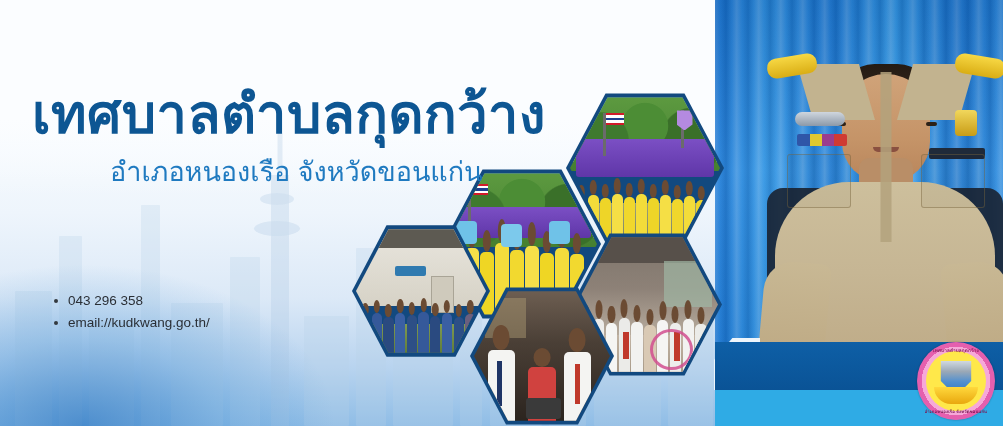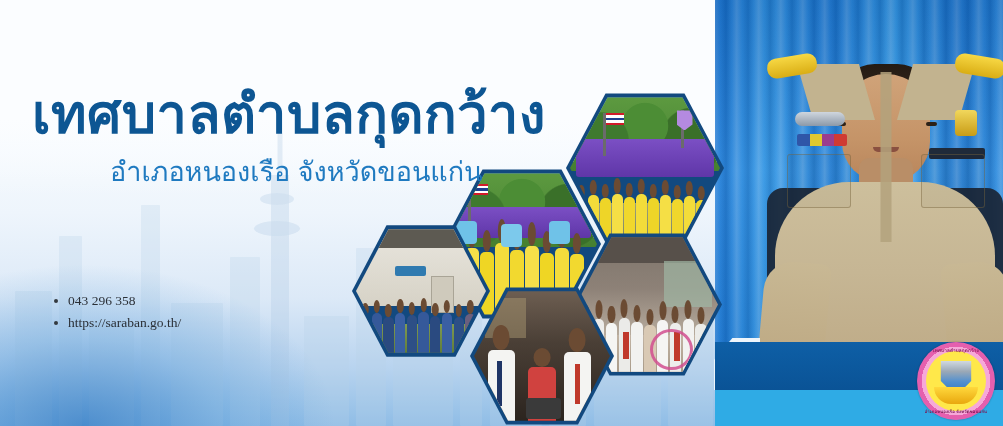--- a/index.html
+++ b/index.html
@@ -161,21 +161,21 @@
   .subtitle{
     position:absolute;left:110px;top:158px;
     font-size:27px;font-weight:400;
     color:#1f7ac0;line-height:1.1;white-space:nowrap;
   }
   .contact{
     position:absolute;left:52px;top:290px;
     list-style:none;margin:0;padding:0;
     color:#2a2f36;font-size:13.5px;line-height:22px;
   }
-  .contact li{position:relative;padding-left:16px;white-space:nowrap;font-family:Liberation Serif, serif;}
+  .contact li{position:relative;padding-left:16px;white-space:nowrap;}
   .contact li:before{
     content:"";position:absolute;left:2px;top:9px;
     width:4px;height:4px;border-radius:50%;background:#33393f;
   }
 
   
   .hexes{position:absolute;left:0;top:0;width:1003px;height:426px;}
   .hex{
     position:absolute;
     clip-path:polygon(25% 1%,75% 1%,100% 50%,75% 99%,25% 99%,0% 50%);
@@ -423,21 +423,21 @@
       </div>
     </div>
 
   </div>
 
   <div class="title">เทศบาลตำบลกุดกว้าง</div>
   <div class="subtitle">อำเภอหนองเรือ จังหวัดขอนแก่น</div>
 
   <ul class="contact">
     <li>043 296 358</li>
-    <li>https://saraban.go.th/</li>
+    <li>email://kudkwang.go.th/</li>
   </ul>
 
   <div class="seal">
     <div class="seal-ring"></div>
     <div class="seal-shield"></div>
     <div class="seal-bowl"></div>
     <div class="seal-txt-top">เทศบาลตำบลกุดกว้าง</div>
     <div class="seal-txt-bot">อำเภอหนองเรือ จังหวัดขอนแก่น</div>
   </div>
 

